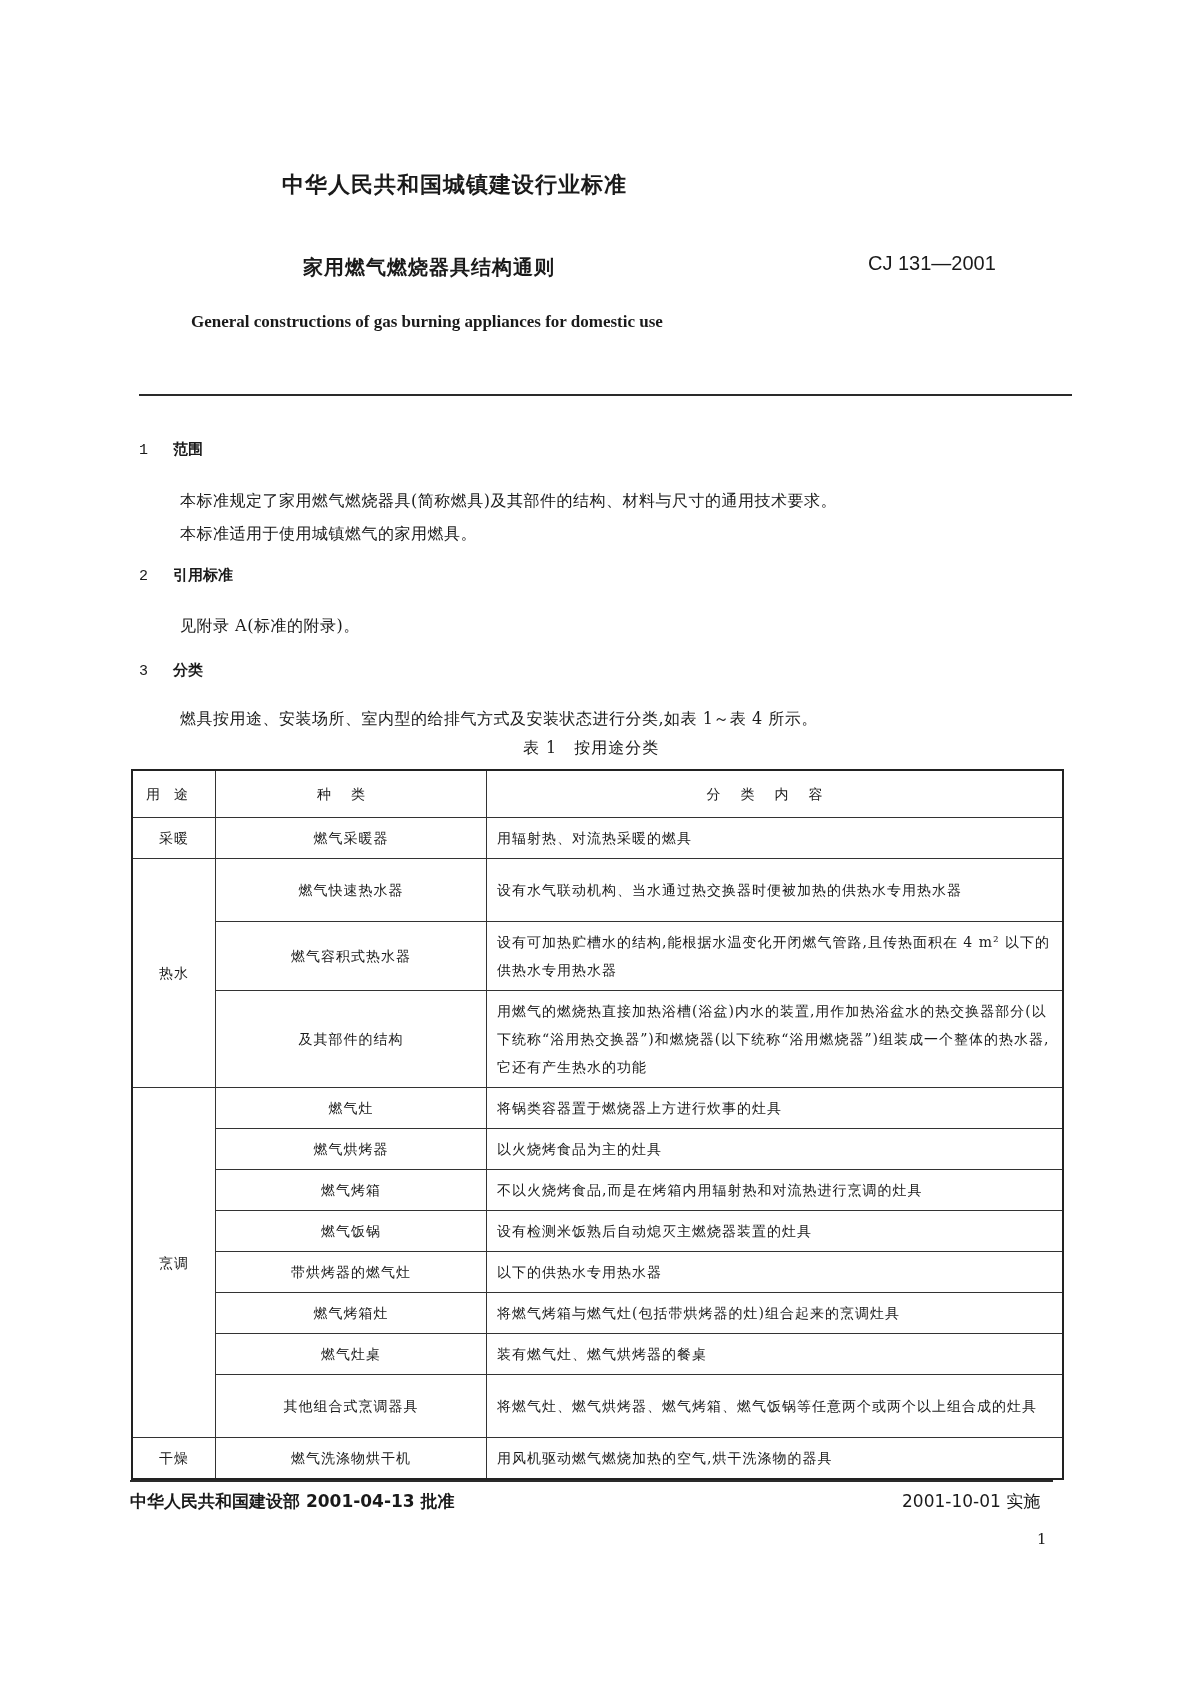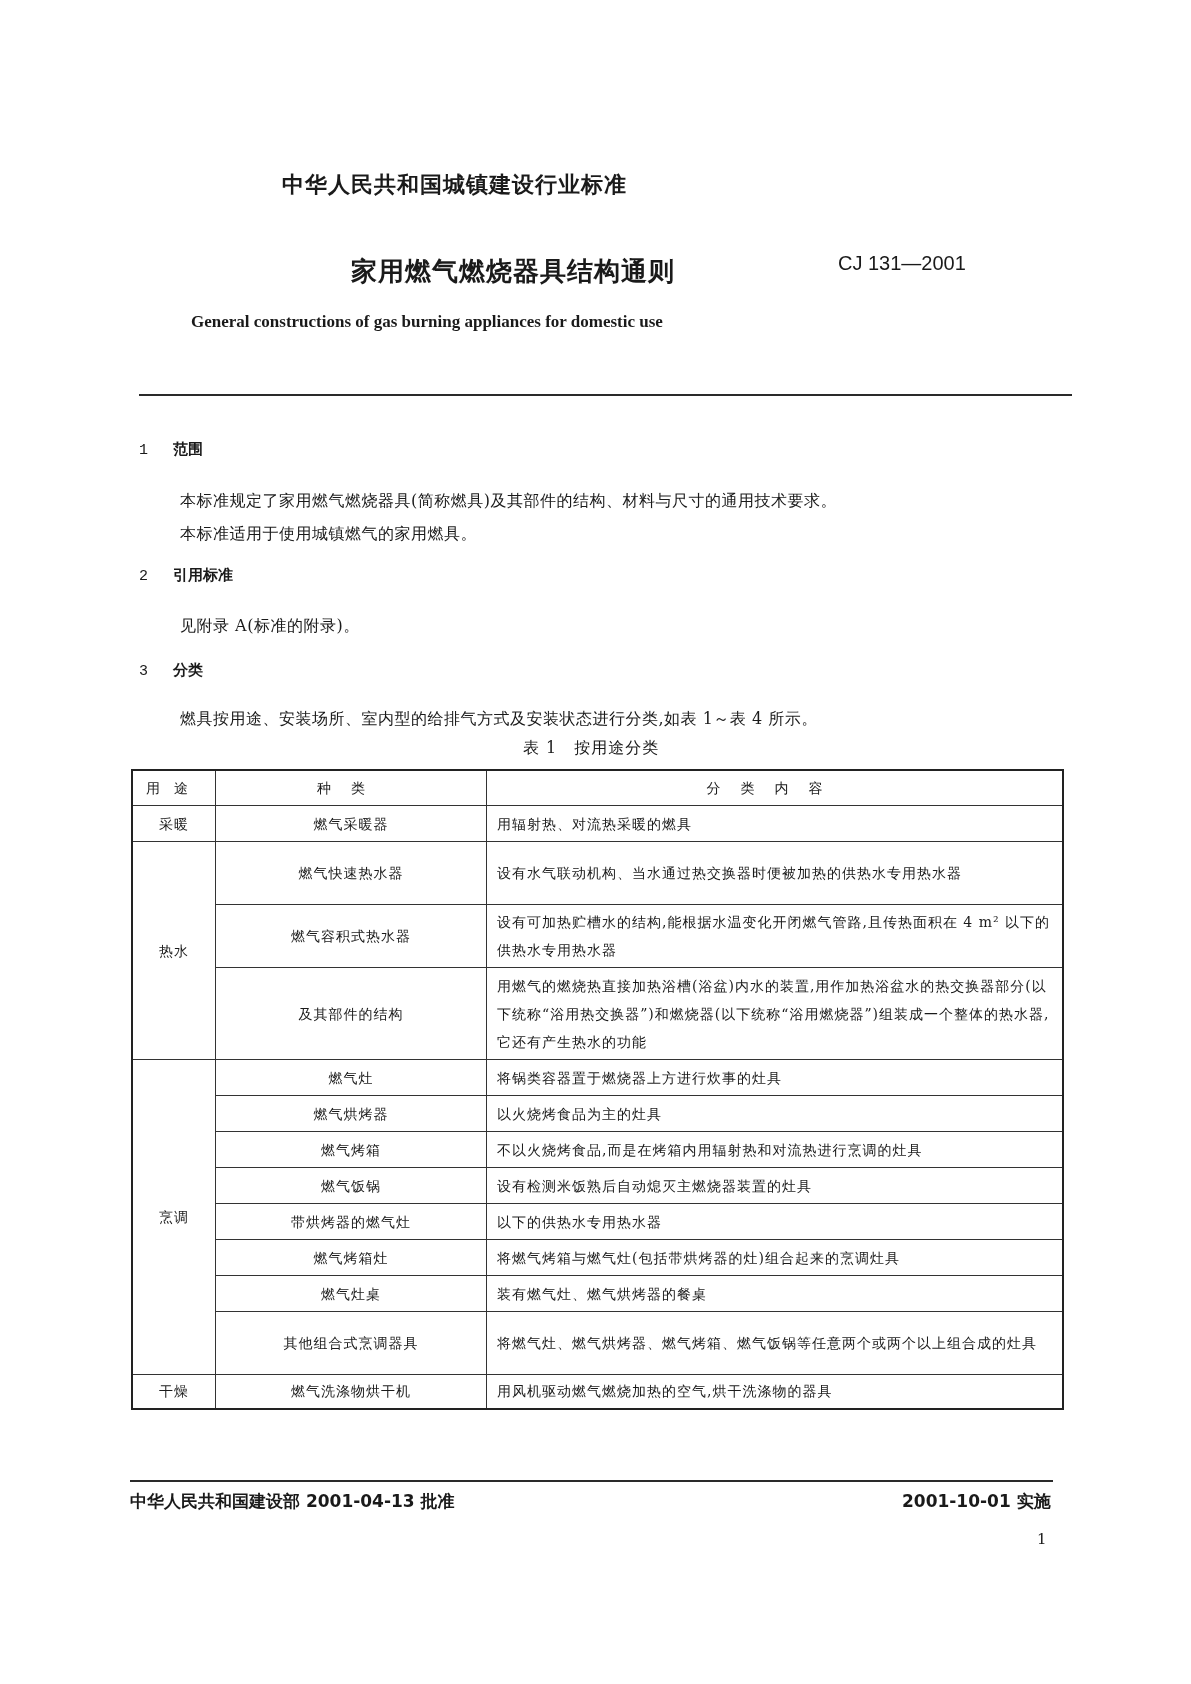--- a/index.html
+++ b/index.html
@@ -7,25 +7,25 @@
       width: 1191px; height: 1684px; position: relative; overflow: hidden;
       font-family: "DejaVu Serif", "Liberation Serif", serif;
       color: #1a1a1a;
     }
     .abs { position: absolute; }
     .std-name {
       left: 282px; top: 170px; font-size: 22px; font-weight: bold;
       letter-spacing: 1px; font-family: "DejaVu Sans", sans-serif;
     }
     .doc-title {
-      left: 303px; top: 254px; font-size: 26px; font-weight: bold;
-      letter-spacing: 1px; font-family: "DejaVu Sans", sans-serif; margin-left: 48px;
+      left: 303px; top: 254px; font-size: 20px; font-weight: bold;
+      letter-spacing: 1px; font-family: "DejaVu Sans", sans-serif;
     }
     .doc-code {
-      left: 838px; top: 252px; font-size: 20px;
+      left: 868px; top: 252px; font-size: 20px;
       font-family: "Liberation Sans", sans-serif;
     }
     .en-title {
       left: 191px; top: 312px; font-size: 17px; font-weight: bold;
       font-family: "Liberation Serif", serif;
     }
     .rule { left: 139px; width: 933px; height: 2px; background: #2a2a2a; }
     .rule.top { top: 394px; }
     .rule.bottom { top: 1480px; width: 923px; left: 130px; }
     .sec-head {
@@ -35,36 +35,36 @@
     .sec-head .num { display: inline-block; width: 34px; font-weight: normal; }
     .para { font-size: 16px; letter-spacing: 0.5px; }
     .caption { font-size: 16px; letter-spacing: 1px; }
 
     table.cls {
       position: absolute; left: 131px; top: 769px; width: 933px;
       border-collapse: collapse; font-size: 14px; letter-spacing: 1px;
       border: 2px solid #222;
     }
     table.cls td, table.cls th {
-      border: 1px solid #333; padding: 0 10px; vertical-align: middle;
+      border: 1px solid #333; padding: 6px 10px; vertical-align: middle;
       font-weight: normal; line-height: 28px;
     }
     table.cls th { height: 34px; text-align: center; }
     table.cls td.use { width: 62px; text-align: center; }
     table.cls td.kind { width: 250px; text-align: center; }
     table.cls td.desc { text-align: left; }
     .hdr-sp { letter-spacing: 14px; }
     .hdr-sp2 { letter-spacing: 20px; }
 
     .foot-left {
       left: 130px; top: 1490px; font-size: 17px; font-weight: bold;
       font-family: "DejaVu Sans", sans-serif;
     }
     .foot-right {
-      left: 902px; top: 1490px; font-size: 17px; font-weight: bold;
+      left: 902px; top: 1490px; font-size: 17px; font-weight: normal;
       font-family: "DejaVu Sans", sans-serif;
     }
     .page-no { left: 1037px; top: 1530px; font-size: 15px; }
   </style>
 </head>
 <body>
 
 <div class="abs std-name">中华人民共和国城镇建设行业标准</div>
 <div class="abs doc-title">家用燃气燃烧器具结构通则</div>
 <div class="abs doc-code">CJ 131—2001</div>

